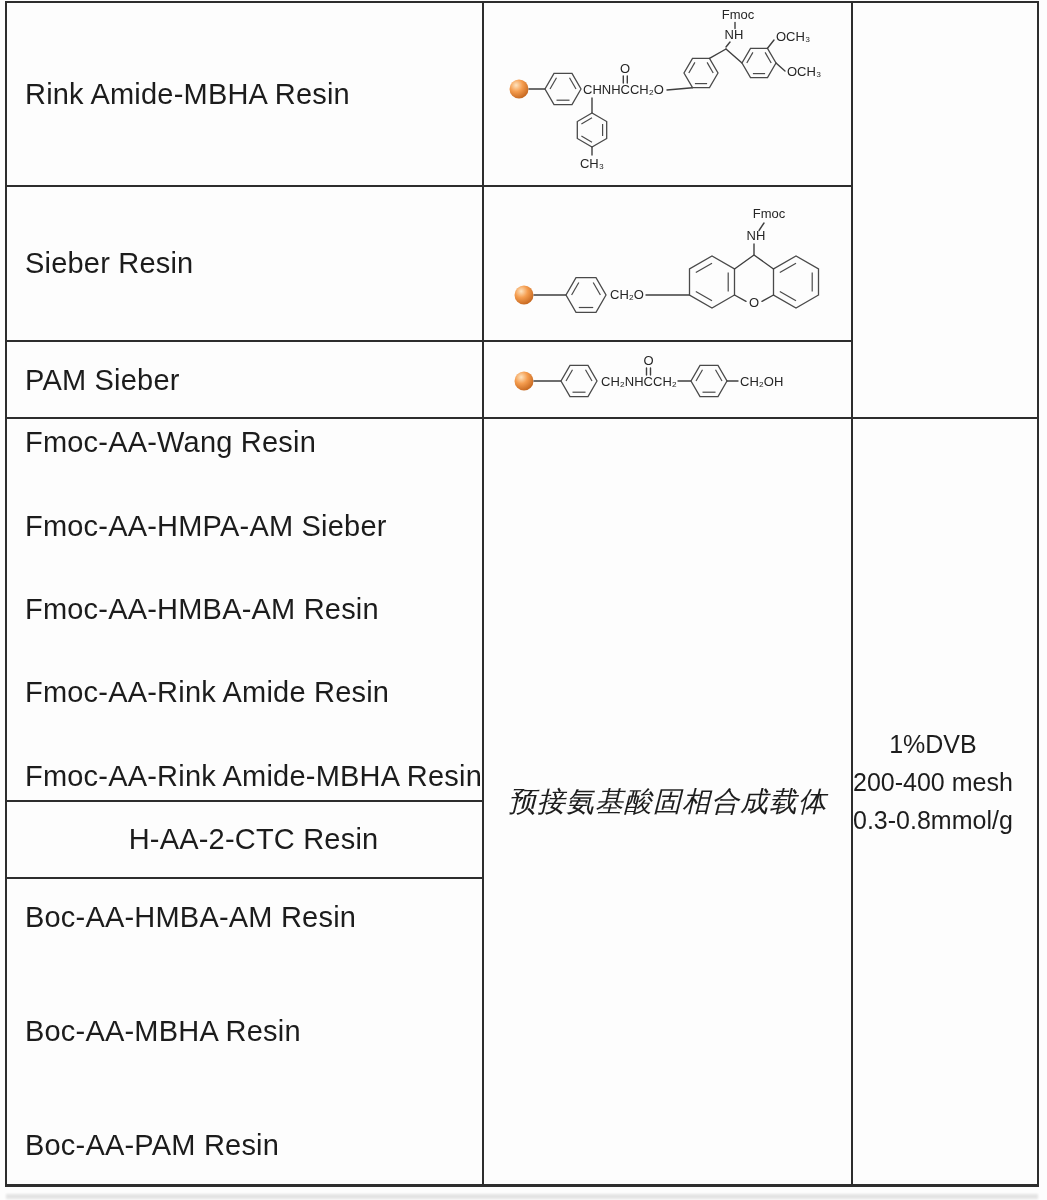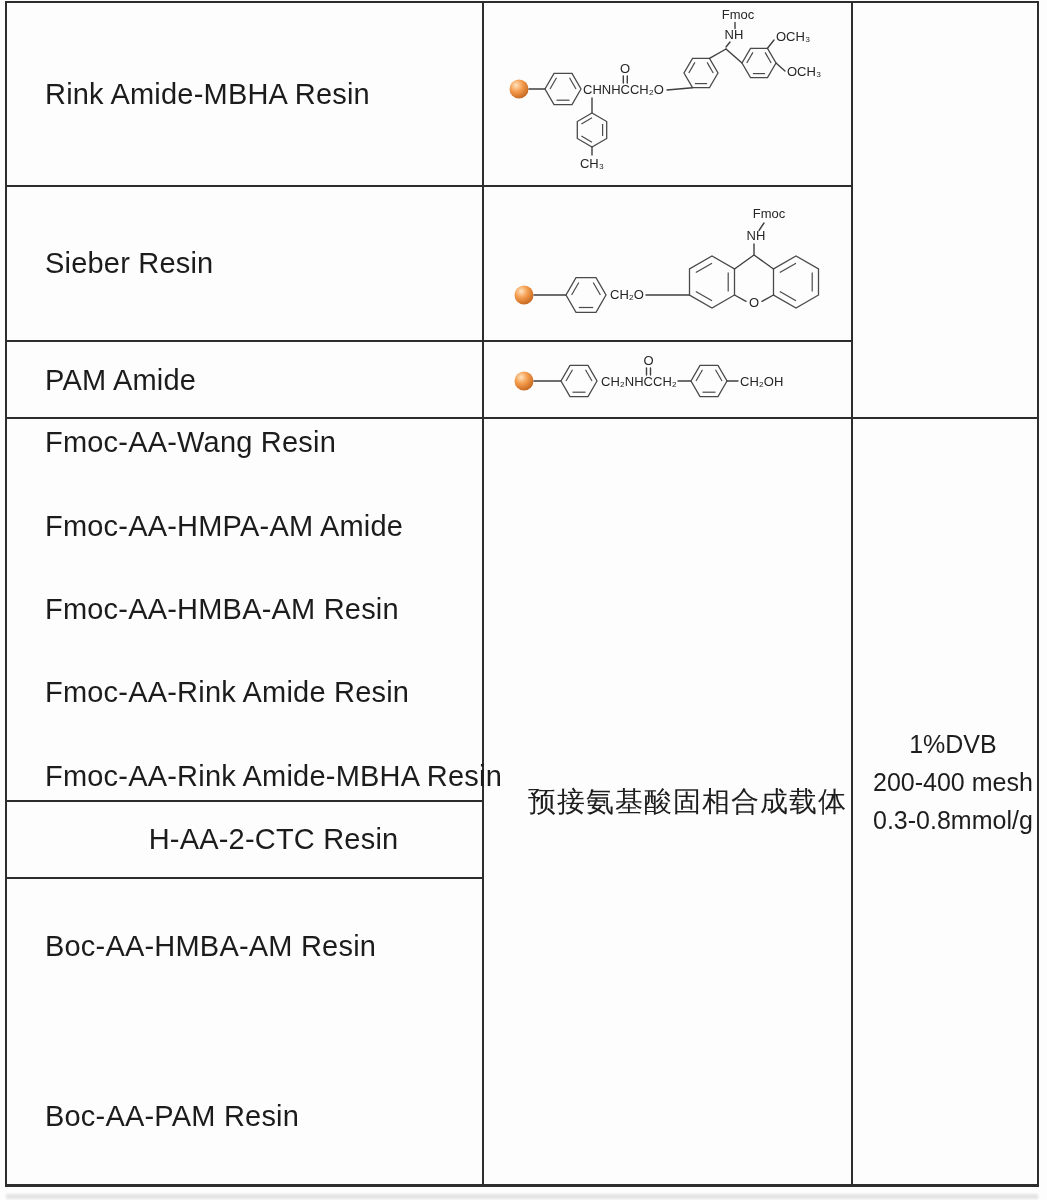--- a/index.html
+++ b/index.html
@@ -1,25 +1,25 @@
 <!DOCTYPE html>
 <html><head>
 <meta charset="utf-8">
 <style>
   html,body{margin:0;padding:0;}
   body{width:1047px;height:1200px;position:relative;background:#fdfdfd;
        font-family:"Liberation Sans",sans-serif;color:#1d1d1d;overflow:hidden;}
   .line{position:absolute;background:#2d2d2d;}
   .h{height:2px;}
   .v{width:2px;}
-  .cell{position:absolute;display:flex;align-items:center;margin-left:20px;}
+  .cell{position:absolute;display:flex;align-items:center;}
   .name{font-size:29px;letter-spacing:0.2px;color:#1c1c1c;}
   .left-col{left:7px;width:475px;box-sizing:border-box;padding-left:18px;}
   .stack{flex-direction:column;align-items:flex-start;justify-content:space-around;gap:36px;}
-  .cn{font-size:28px;letter-spacing:1px;justify-content:center;}
+  .cn{font-size:28px;letter-spacing:1px;justify-content:center;font-style:italic;}
   .specs{flex-direction:column;justify-content:center;align-items:flex-start;
          font-size:25px;line-height:38px;text-align:center;}
   .specs-inner{transform:translateY(-20px);}
   svg{position:absolute;overflow:visible;}
   svg text{font-family:"Liberation Sans",sans-serif;font-size:13px;fill:#262626;}
   .bond{stroke:#3f3f3f;stroke-width:1.4;fill:none;stroke-linecap:round;}
   g.hexg polygon{fill:none;stroke:#4a4a4a;stroke-width:1.3;}
   g.hexg line{stroke:#4a4a4a;stroke-width:1.2;}
   .mid{text-anchor:middle;}
   .smear{position:absolute;left:6px;top:1194px;width:1032px;height:5px;
@@ -41,35 +41,36 @@
 <div class="line h" style="left:5px;top:877px;width:479px;"></div>
 <div class="smear"></div>
 
 <div class="cell left-col" style="top:3px;height:182px;">
   <span class="name">Rink Amide-MBHA Resin</span>
 </div>
 <div class="cell left-col" style="top:187px;height:153px;">
   <span class="name">Sieber Resin</span>
 </div>
 <div class="cell left-col" style="top:343px;height:74px;">
-  <span class="name">PAM Amide</span>
+  <span class="name">PAM Sieber</span>
 </div>
 
 <div class="cell left-col stack" style="top:419px;height:381px;">
   <span class="name">Fmoc-AA-Wang Resin</span>
-  <span class="name">Fmoc-AA-HMPA-AM Amide</span>
+  <span class="name">Fmoc-AA-HMPA-AM Sieber</span>
   <span class="name">Fmoc-AA-HMBA-AM Resin</span>
   <span class="name">Fmoc-AA-Rink Amide Resin</span>
   <span class="name">Fmoc-AA-Rink Amide-MBHA Resin</span>
 </div>
 <div class="cell left-col" style="top:802px;height:75px;justify-content:center;">
   <span class="name">H-AA-2-CTC Resin</span>
 </div>
 <div class="cell left-col stack" style="top:879px;height:305px;">
   <span class="name">Boc-AA-HMBA-AM Resin</span>
+  <span class="name">Boc-AA-MBHA Resin</span>
   <span class="name">Boc-AA-PAM Resin</span>
 </div>
 
 <div class="cell cn" style="left:484px;top:419px;width:367px;height:765px;">
   <span>预接氨基酸固相合成载体</span>
 </div>
 
 <div class="cell specs" style="left:853px;top:419px;width:184px;height:765px;">
   <div class="specs-inner">
     <div>1%DVB</div>

